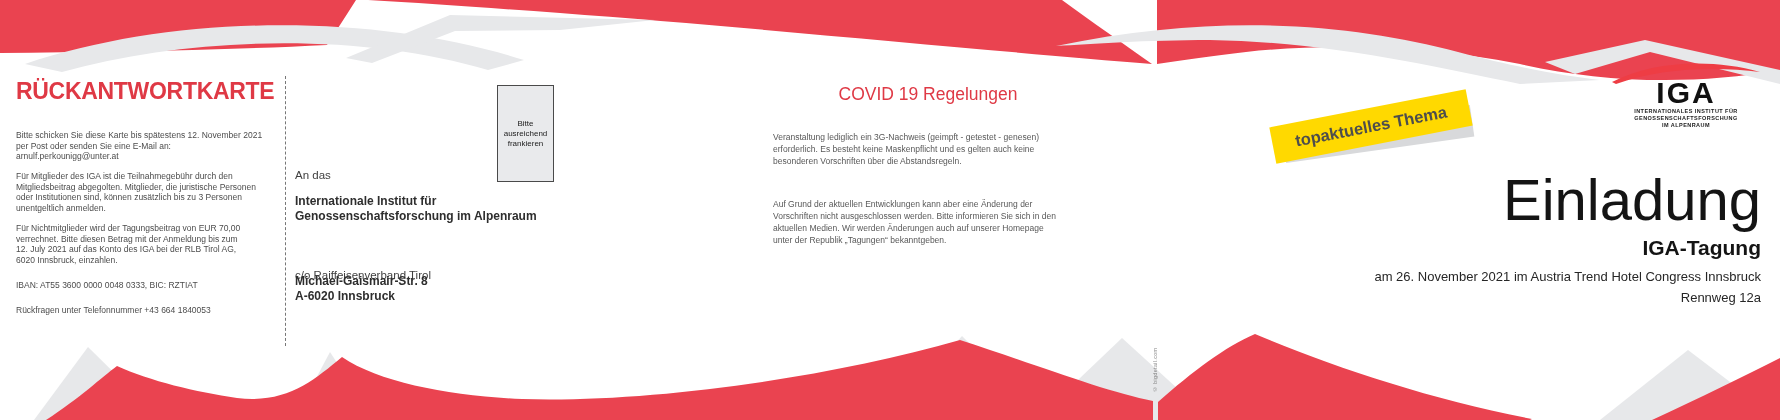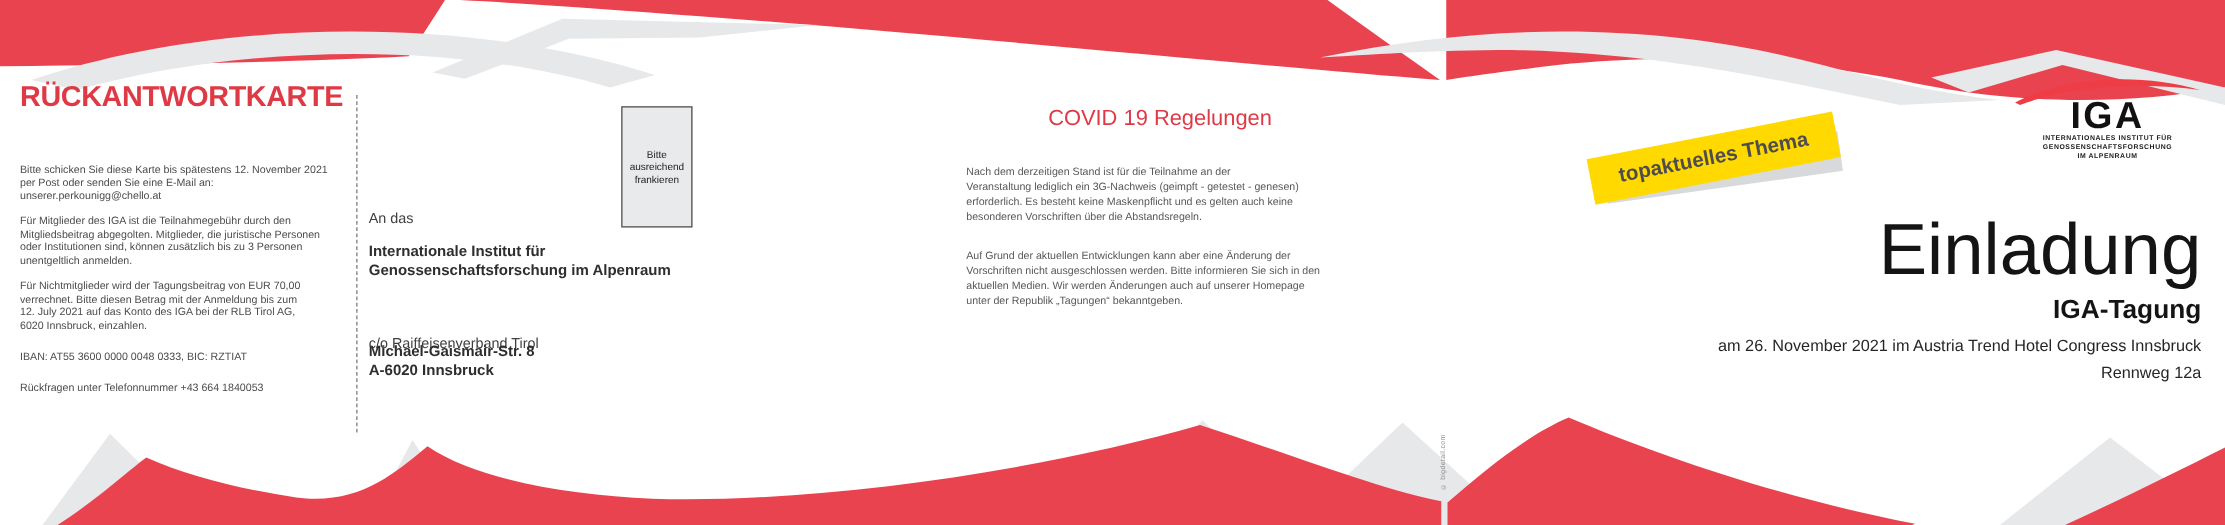--- a/index.html
+++ b/index.html
@@ -8,21 +8,21 @@
     font-family:"Liberation Sans",sans-serif;color:#4c4c4c;
   }
   .abs{position:absolute;}
   .nowrap div{white-space:nowrap;}
   svg.deco{position:absolute;left:0;top:0;width:1780px;height:420px;display:block;}
 
   
   .fold-line{position:absolute;left:285px;top:76px;height:270px;width:0;border-left:1px dashed #777;}
 
   
-  .reply-title{left:16px;top:64px;font-size:23px;font-weight:bold;color:#df3945;letter-spacing:-0.3px;}
+  .reply-title{left:16px;top:78px;font-size:23px;font-weight:bold;color:#df3945;letter-spacing:-0.3px;}
   .reply-par{left:16px;font-size:8.5px;line-height:10.6px;color:#4c4c4c;}
   .rp1{top:130px;} .rp2{top:171px;} .rp3{top:223px;} .rp4{top:280px;} .rp5{top:305px;}
 
   
   .stamp-box{
     left:497px;top:85px;width:57px;height:97px;background:#e9eaec;border:1px solid #4a4a4a;
     display:flex;align-items:center;justify-content:center;text-align:center;
     font-size:8px;line-height:10px;color:#222;padding:2px;box-sizing:border-box;
   }
   .salutation{left:295px;top:169px;font-size:11.5px;color:#3f3f3f;}
@@ -86,21 +86,21 @@
     <path fill="#ea4350" d="M1158,420 L1158,402 C1192,372 1226,346 1255,334 C1330,366 1432,400 1532,419 L1530,420 Z"></path>
     <path fill="#ea4350" d="M1652,420 C1700,398 1744,376 1780,358 L1780,420 Z"></path>
   </svg>
 
   <div class="fold-line"></div>
 
   <div class="abs reply-title">RÜCKANTWORTKARTE</div>
   <div class="abs reply-par rp1 nowrap">
       <div>Bitte schicken Sie diese Karte bis spätestens 12. November 2021</div>
       <div>per Post oder senden Sie eine E-Mail an:</div>
-      <div>unserer.perkounigg@chello.at</div>
+      <div>arnulf.perkounigg@unter.at</div>
     </div>
   <div class="abs reply-par rp2 nowrap">
       <div>Für Mitglieder des IGA ist die Teilnahmegebühr durch den</div>
       <div>Mitgliedsbeitrag abgegolten. Mitglieder, die juristische Personen</div>
       <div>oder Institutionen sind, können zusätzlich bis zu 3 Personen</div>
       <div>unentgeltlich anmelden.</div>
     </div>
   <div class="abs reply-par rp3 nowrap">
       <div>Für Nichtmitglieder wird der Tagungsbeitrag von EUR 70,00</div>
       <div>verrechnet. Bitte diesen Betrag mit der Anmeldung bis zum</div>
@@ -123,21 +123,20 @@
       <div>Genossenschaftsforschung im Alpenraum</div>
     </div>
   <div class="abs care-of">c/o Raiffeisenverband Tirol</div>
   <div class="abs street-block nowrap">
     <div>Michael-Gaismair-Str. 8</div>
     <div>A-6020 Innsbruck</div>
   </div>
 
   <div class="abs covid-title">COVID 19 Regelungen</div>
   <div class="abs covid-par cp1 nowrap">
-      <div>Nach dem derzeitigen Stand ist für die Teilnahme an der</div>
       <div>Veranstaltung lediglich ein 3G-Nachweis (geimpft - getestet - genesen)</div>
       <div>erforderlich. Es besteht keine Maskenpflicht und es gelten auch keine</div>
       <div>besonderen Vorschriften über die Abstandsregeln.</div>
     </div>
   <div class="abs covid-par cp2 nowrap">
       <div>Auf Grund der aktuellen Entwicklungen kann aber eine Änderung der</div>
       <div>Vorschriften nicht ausgeschlossen werden. Bitte informieren Sie sich in den</div>
       <div>aktuellen Medien. Wir werden Änderungen auch auf unserer Homepage</div>
       <div>unter der Republik „Tagungen“ bekanntgeben.</div>
     </div>

